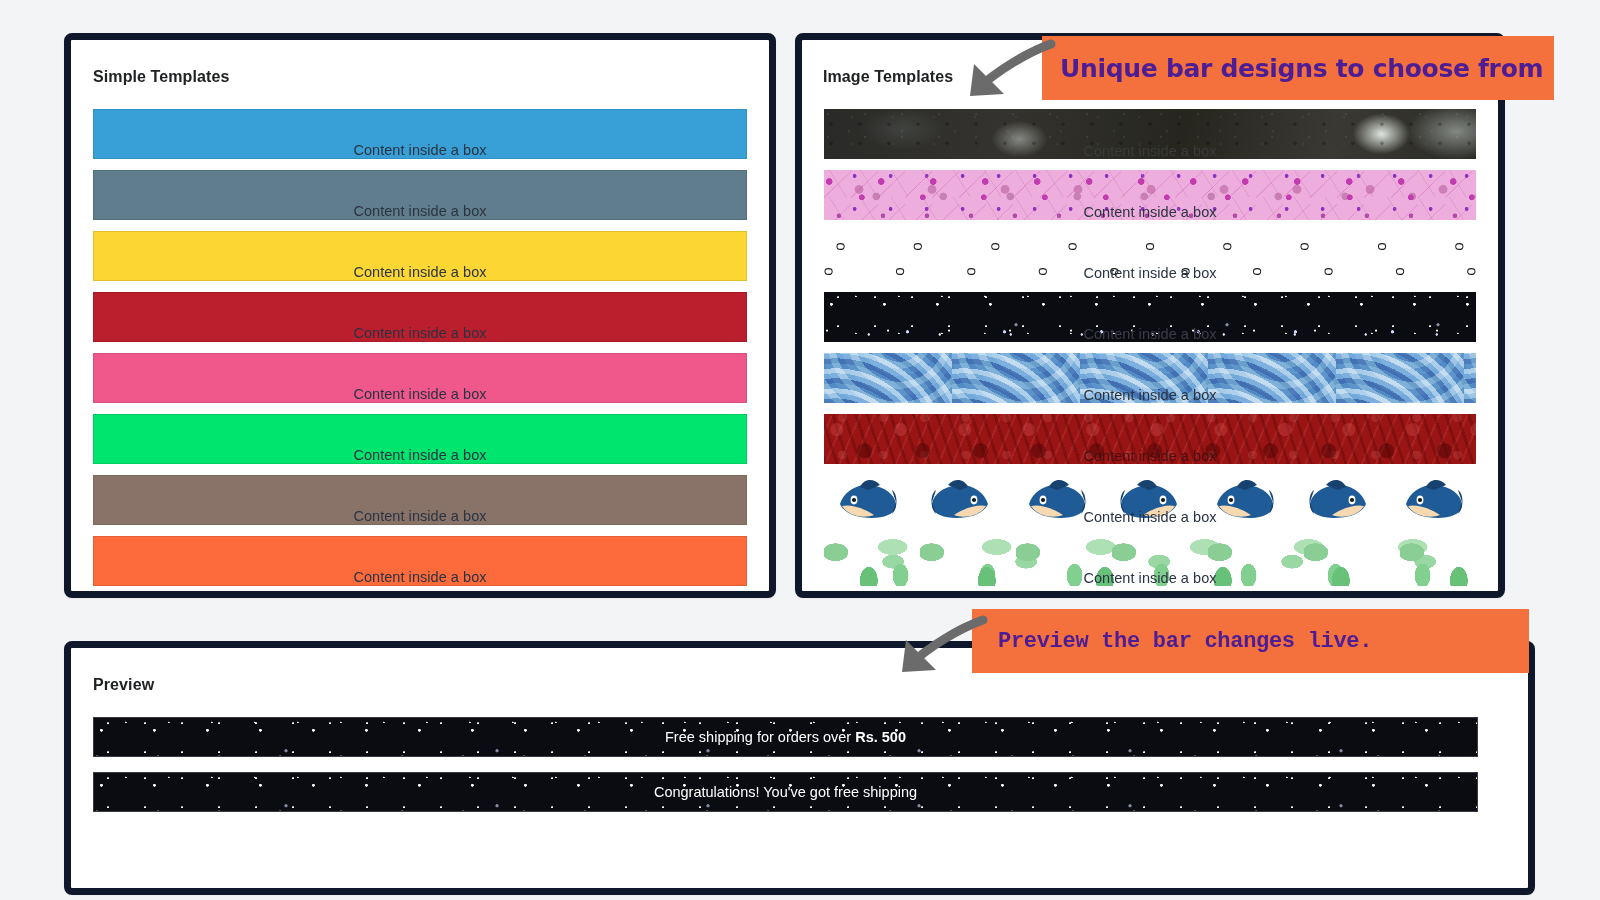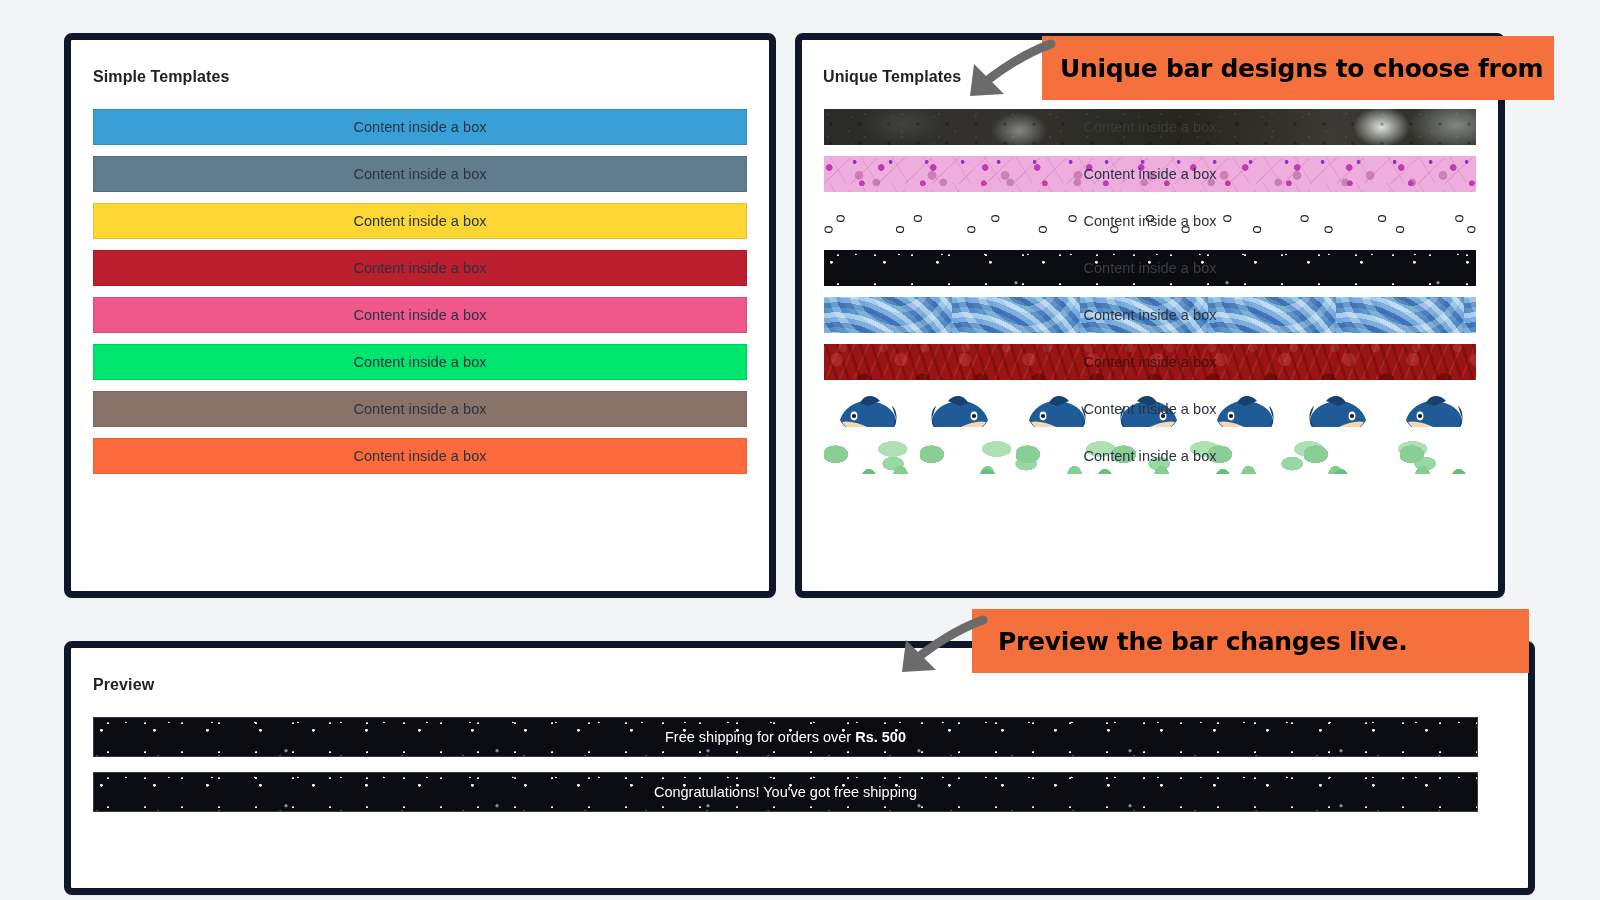--- a/index.html
+++ b/index.html
@@ -36,24 +36,24 @@
   #card-image .card-title{left:21px;top:28px;}
   #card-preview .card-title{left:22px;top:28px;}
 
   
   .bar-list{position:absolute;left:22px;right:22px;}
   #simple-bars{top:69px;}
   #image-bars{top:69px;}
 
   .bar{
     position:relative;
-    height:36px;
+    height:50px;
     margin-bottom:11px;
     display:flex;
-    align-items:center;
+    align-items:flex-end;
     justify-content:center;
     box-sizing:border-box;
     overflow:hidden;
   }
   .bar:last-child{margin-bottom:0;}
   .bar-label{
     position:relative;
     z-index:3;
     font-size:14.5px;
     color:#2a3342;
@@ -202,30 +202,30 @@
   .pbar-label b{font-weight:700;}
 
   
   .anno{
     position:absolute;
     background:#f4713d;
     display:flex;align-items:center;
     z-index:40;
   }
   .anno-text{
-    color:#000000;
+    color:#4c1d95;
     font-weight:700;
     font-family:"DejaVu Sans", sans-serif;
     letter-spacing:-.3px;
     white-space:nowrap;
   }
   #anno-1{left:1042px;top:36px;width:494px;height:64px;padding-left:18px;}
   #anno-1 .anno-text{font-size:25px;}
   #anno-2{left:972px;top:609px;width:531px;height:64px;padding-left:26px;}
-  #anno-2 .anno-text{font-size:25px;}
+  #anno-2 .anno-text{font-size:22px;font-family:Liberation Mono, monospace;}
 
   .arrow{position:absolute;z-index:41;pointer-events:none;}
   #arrow-1{left:948px;top:38px;width:110px;height:70px;}
   #arrow-2{left:880px;top:614px;width:110px;height:70px;}
 </style>
 </head>
 <body>
 
 <div class="canvas">
 
@@ -253,21 +253,21 @@
         <div class="bar solid" style="background: rgb(137, 115, 105);">
           <span class="bar-label">Content inside a box</span>
         </div>
         <div class="bar solid" style="background: rgb(253, 106, 60);">
           <span class="bar-label">Content inside a box</span>
         </div>
       </div>
   </section>
 
   <section class="card" id="card-image">
-    <div class="card-title">Unique Templates</div>
+    <div class="card-title">Image Templates</div>
     <div class="bar-list" id="image-bars">
         <div class="bar">
           <div class="tex tex-dark"></div>
           <span class="bar-label" style="color: rgb(58, 58, 58);">Content inside a box</span>
         </div>
         <div class="bar">
           <div class="tex tex-pink"></div>
           <span class="bar-label" style="color: rgb(42, 51, 66);">Content inside a box</span>
         </div>
         <div class="bar">

